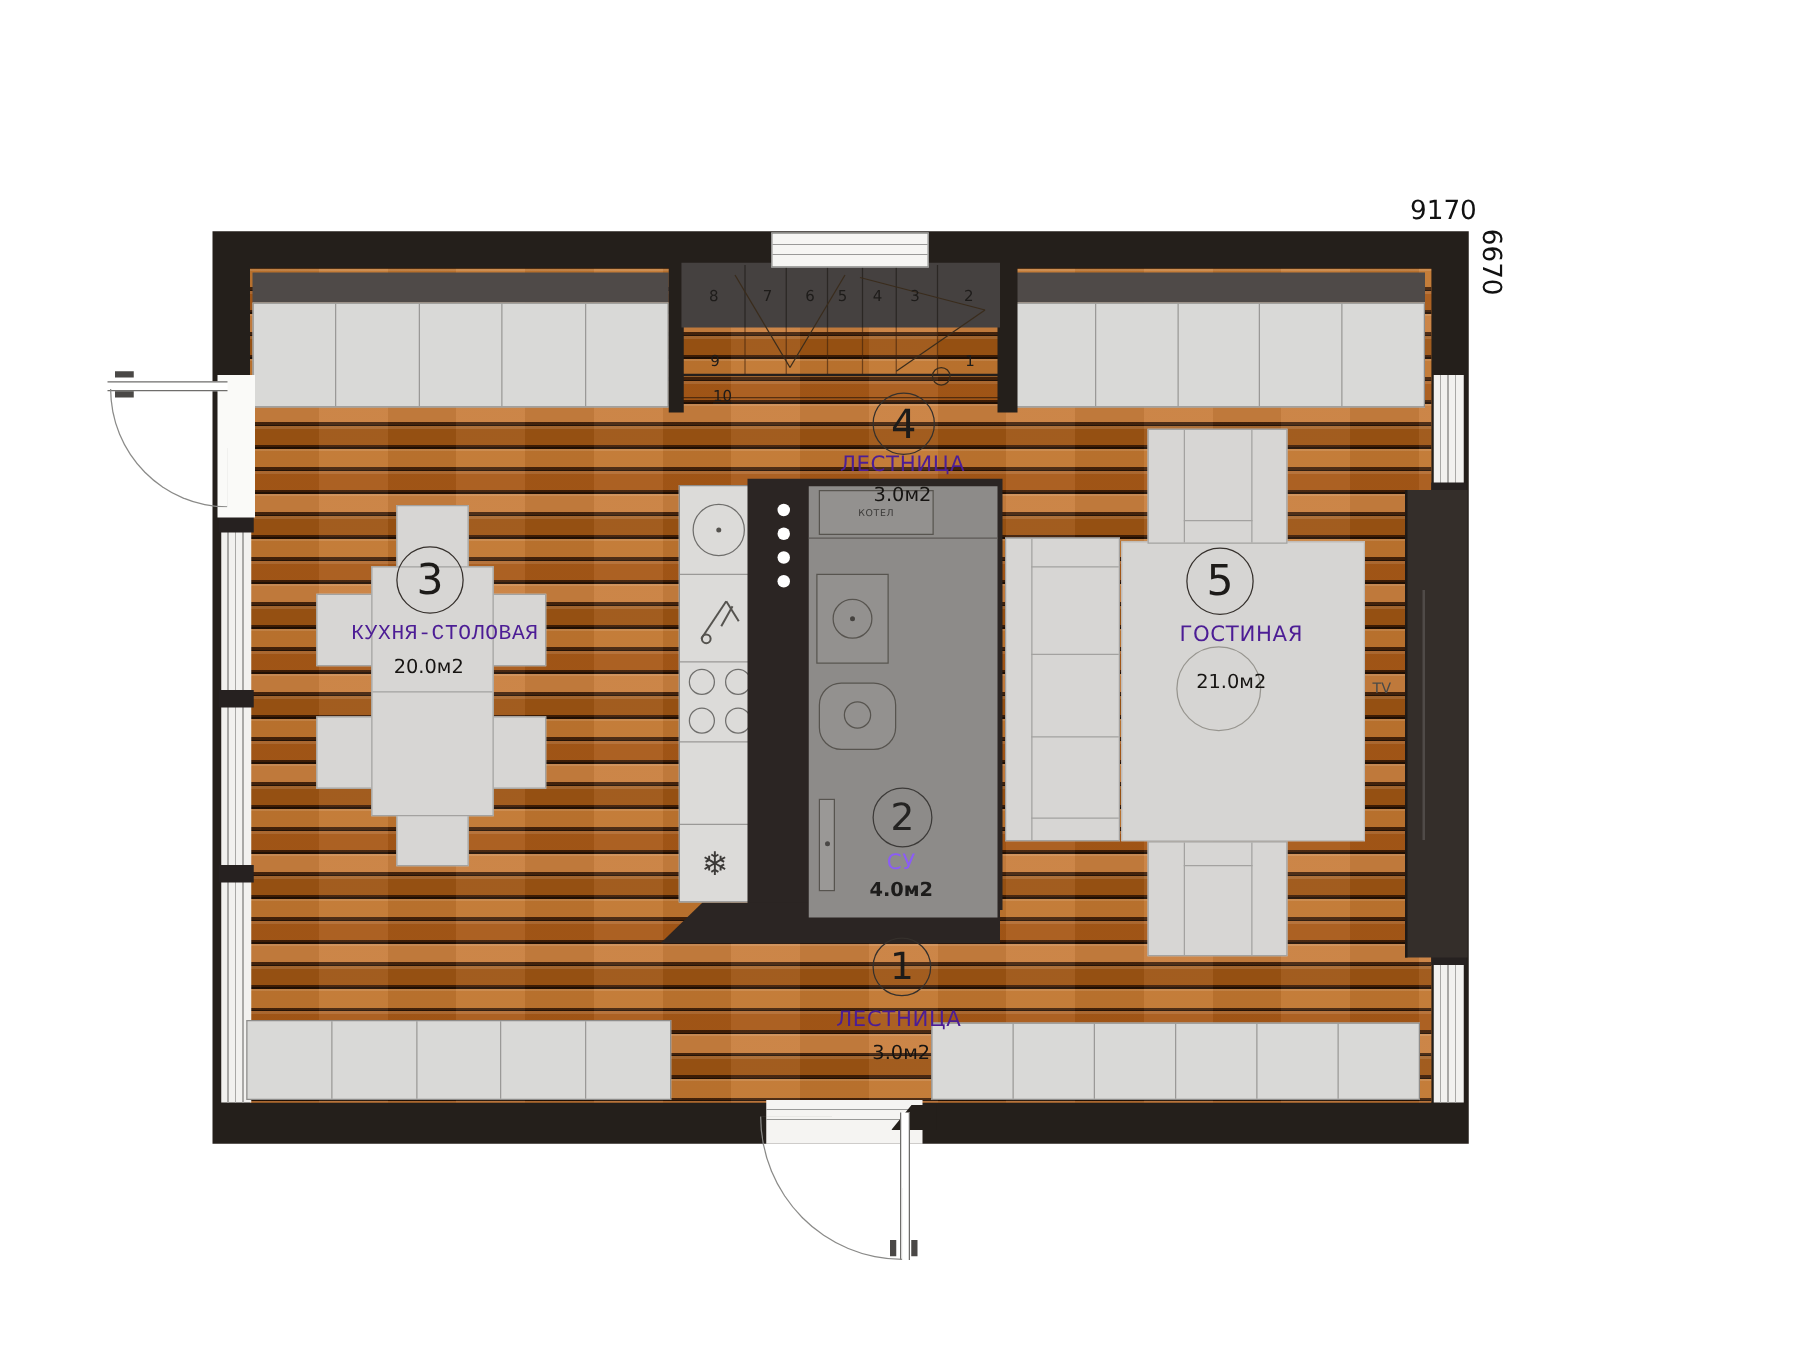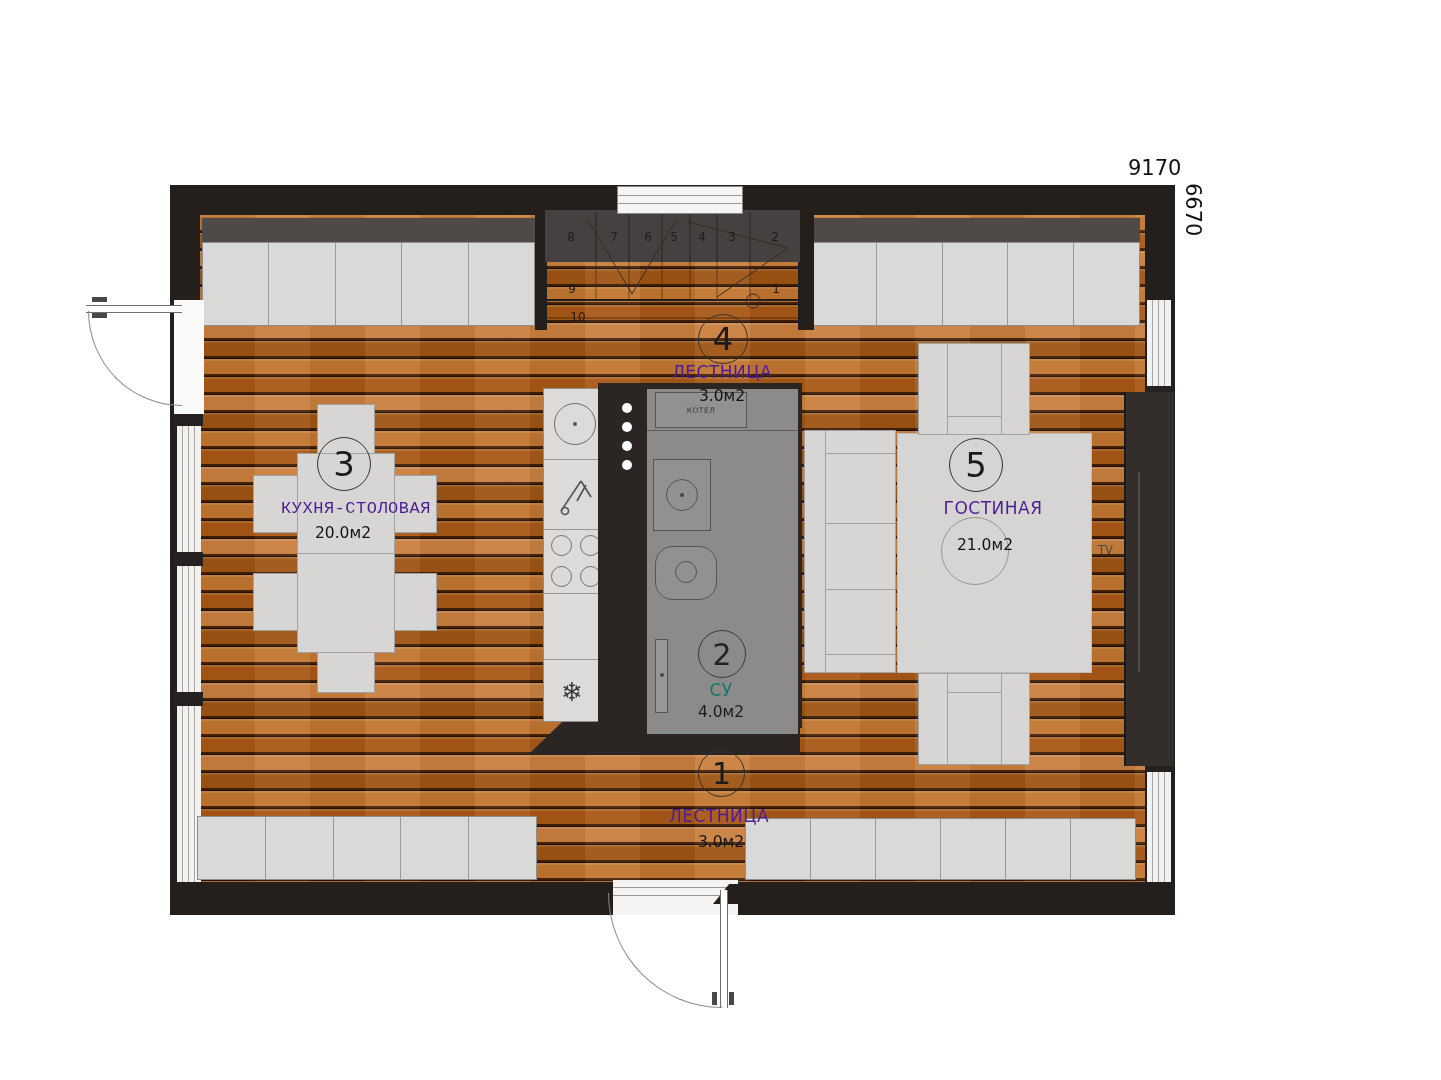--- a/index.html
+++ b/index.html
@@ -225,22 +225,22 @@
 
   <div class="abs roomnum" style="left:317px;top:437px;width:52px;height:52px;font-size:34px;z-index:4;">3</div>
   <span class="abs roomname" style="left:356px;top:508px;z-index:4;font-family:Liberation Mono, monospace;">КУХНЯ-СТОЛОВАЯ</span>
   <span class="abs roomarea" style="left:343px;top:533px;z-index:4;">20.0м2</span>
 
   <div class="abs roomnum" style="left:949px;top:438px;width:52px;height:52px;font-size:34px;z-index:4;">5</div>
   <span class="abs roomname" style="left:983px;top:508px;z-index:4;margin-left:10px;">ГОСТИНАЯ</span>
   <span class="abs roomarea" style="left:985px;top:533px;z-index:4;margin-top:12px;">21.0м2</span>
 
   <div class="abs roomnum" style="left:698px;top:630px;width:46px;height:46px;font-size:30px;border-color:#3c3a38;color:#242322;z-index:4;">2</div>
-  <span class="abs roomname" style="left:721px;top:690px;color:#0f766e;z-index:4;">СУ</span>
-  <span class="abs roomarea" style="left:721px;top:712px;color:#1d1c1b;z-index:4;">4.0м2</span>
+  <span class="abs roomname" style="left:721px;top:690px;color:#8b5cf6;z-index:4;">СУ</span>
+  <span class="abs roomarea" style="left:721px;top:712px;color:#1d1c1b;z-index:4;font-weight:bold;">4.0м2</span>
 
   <div class="abs roomnum" style="left:698px;top:750px;width:45px;height:45px;font-size:30px;z-index:4;">1</div>
   <span class="abs roomname" style="left:719px;top:816px;z-index:4;">ЛЕСТНИЦА</span>
   <span class="abs roomarea" style="left:721px;top:842px;z-index:4;">3.0м2</span>
 
   <span class="abs dimtext" style="left:1128px;top:156px;">9170</span>
   <span class="abs dimtext" style="left:1181px;top:183px;writing-mode:vertical-rl;">6670</span>
 
 </div>
 

